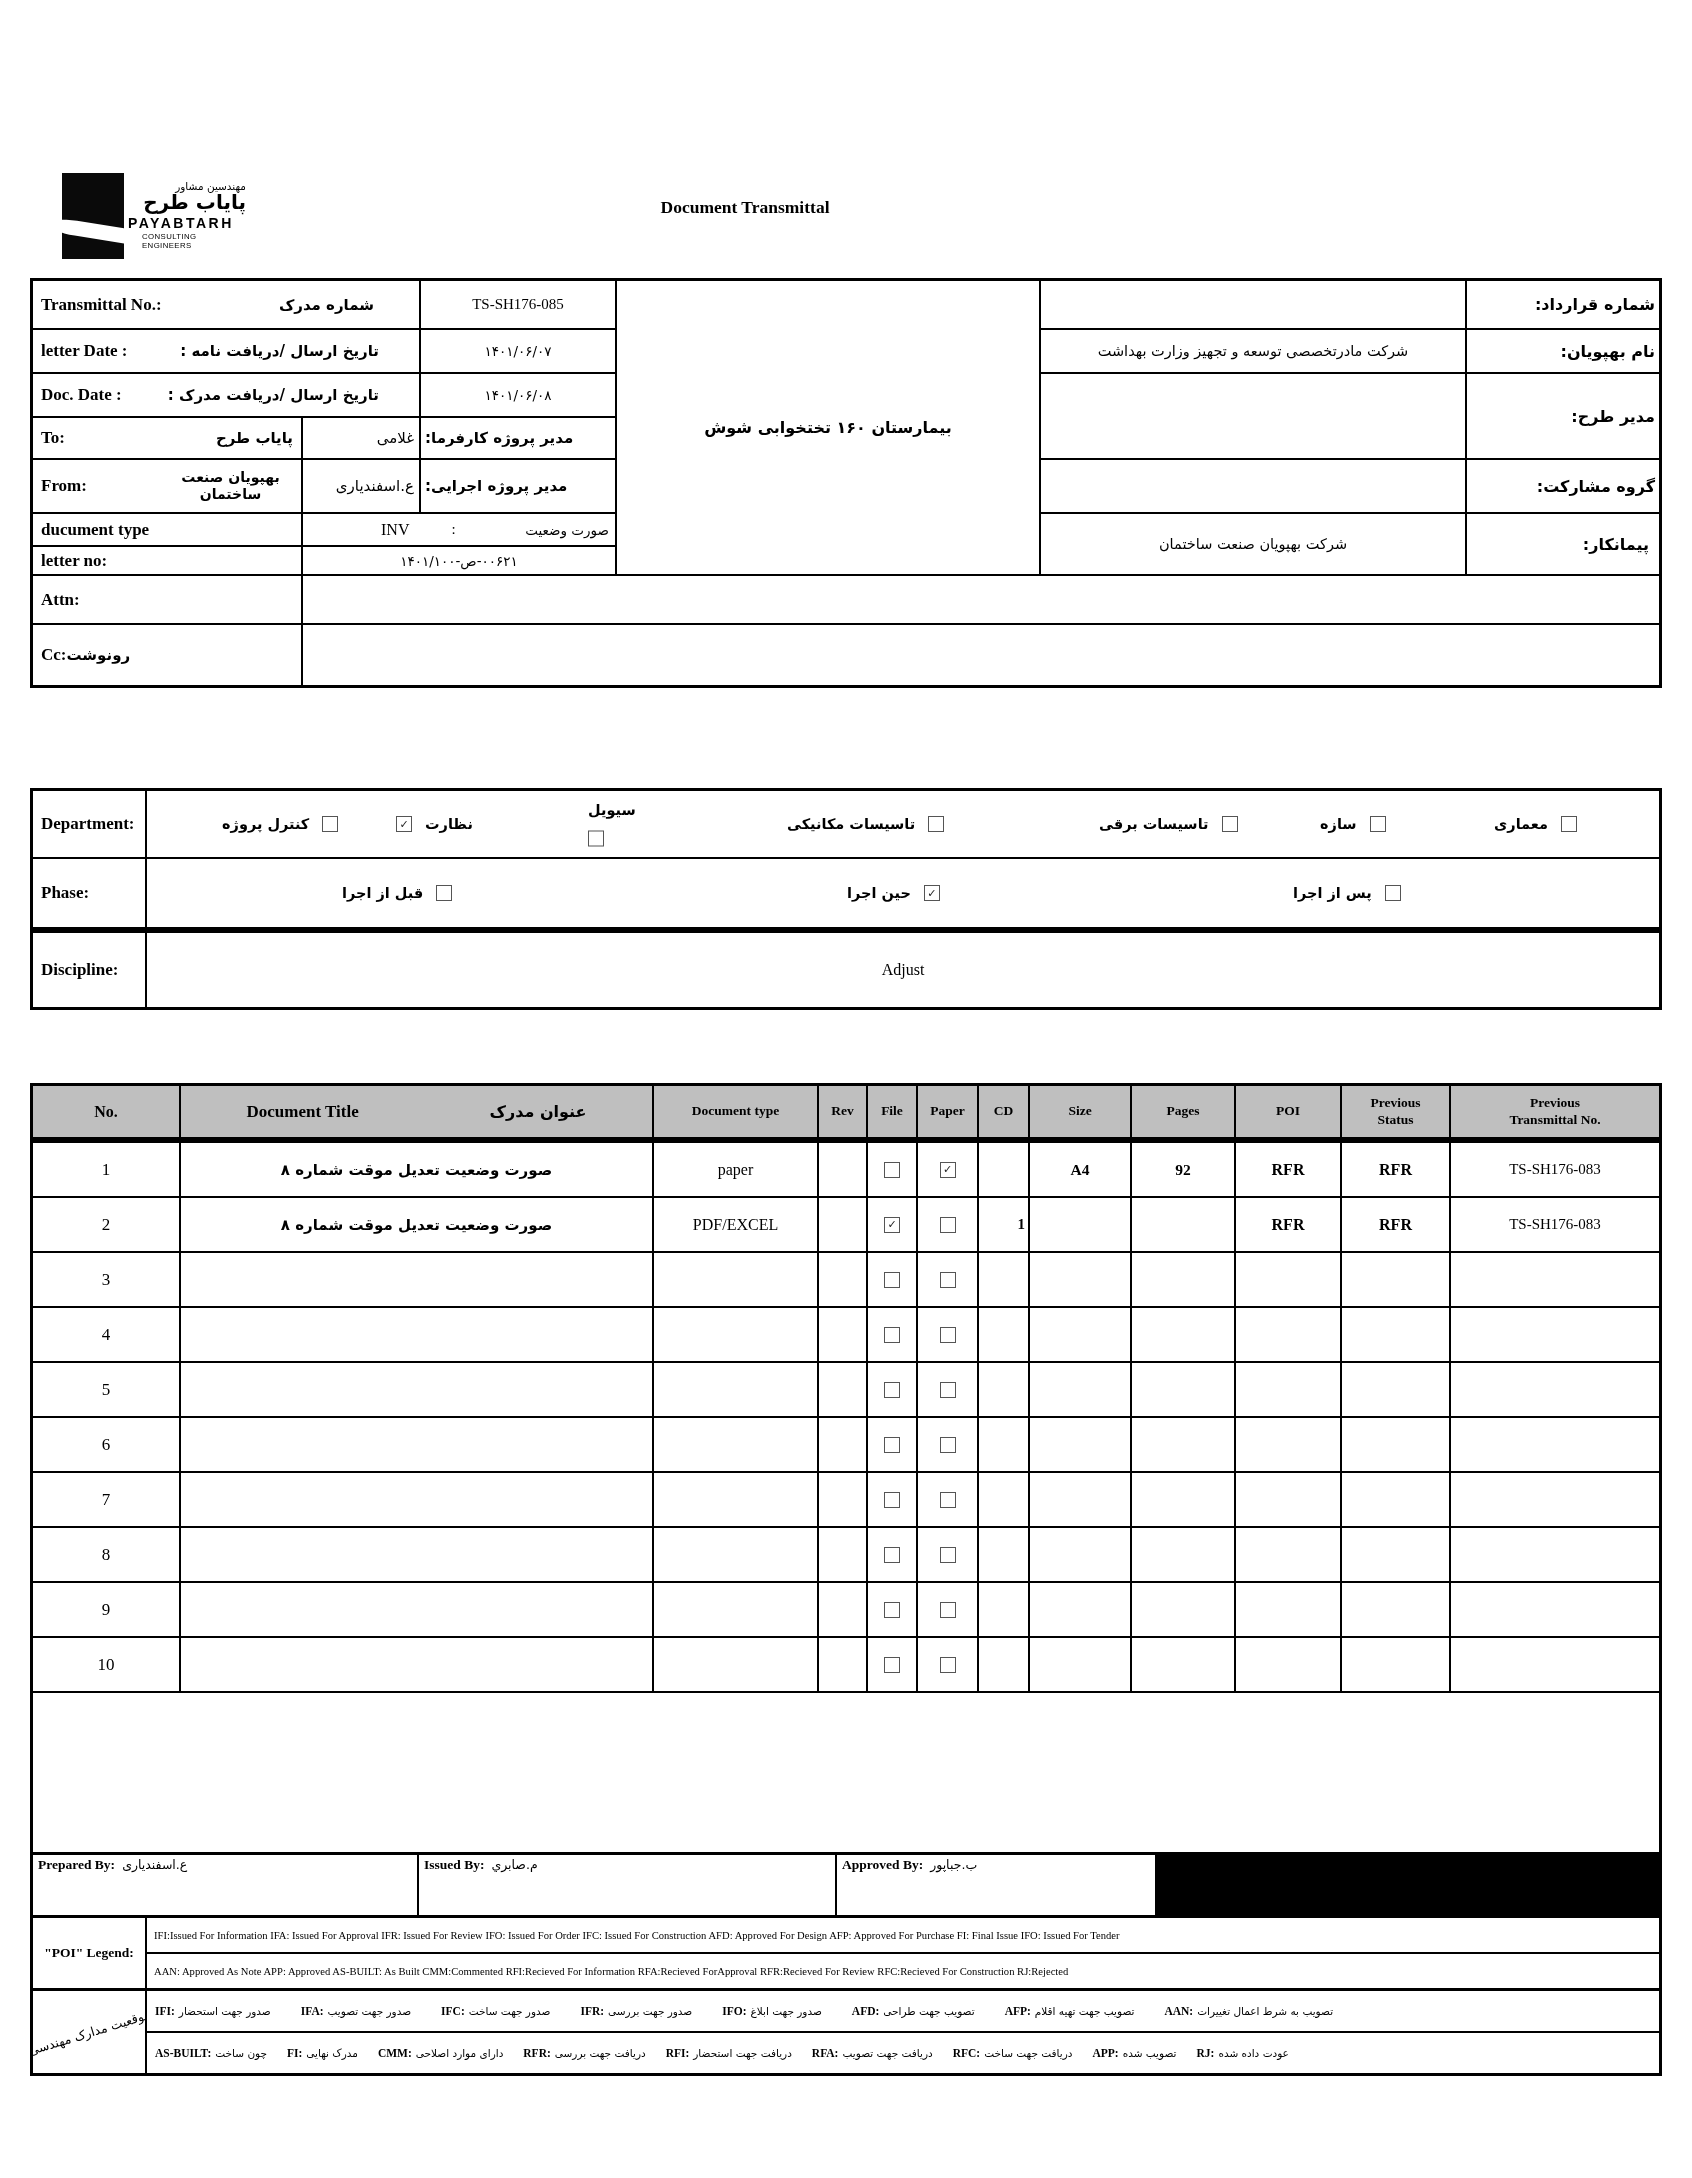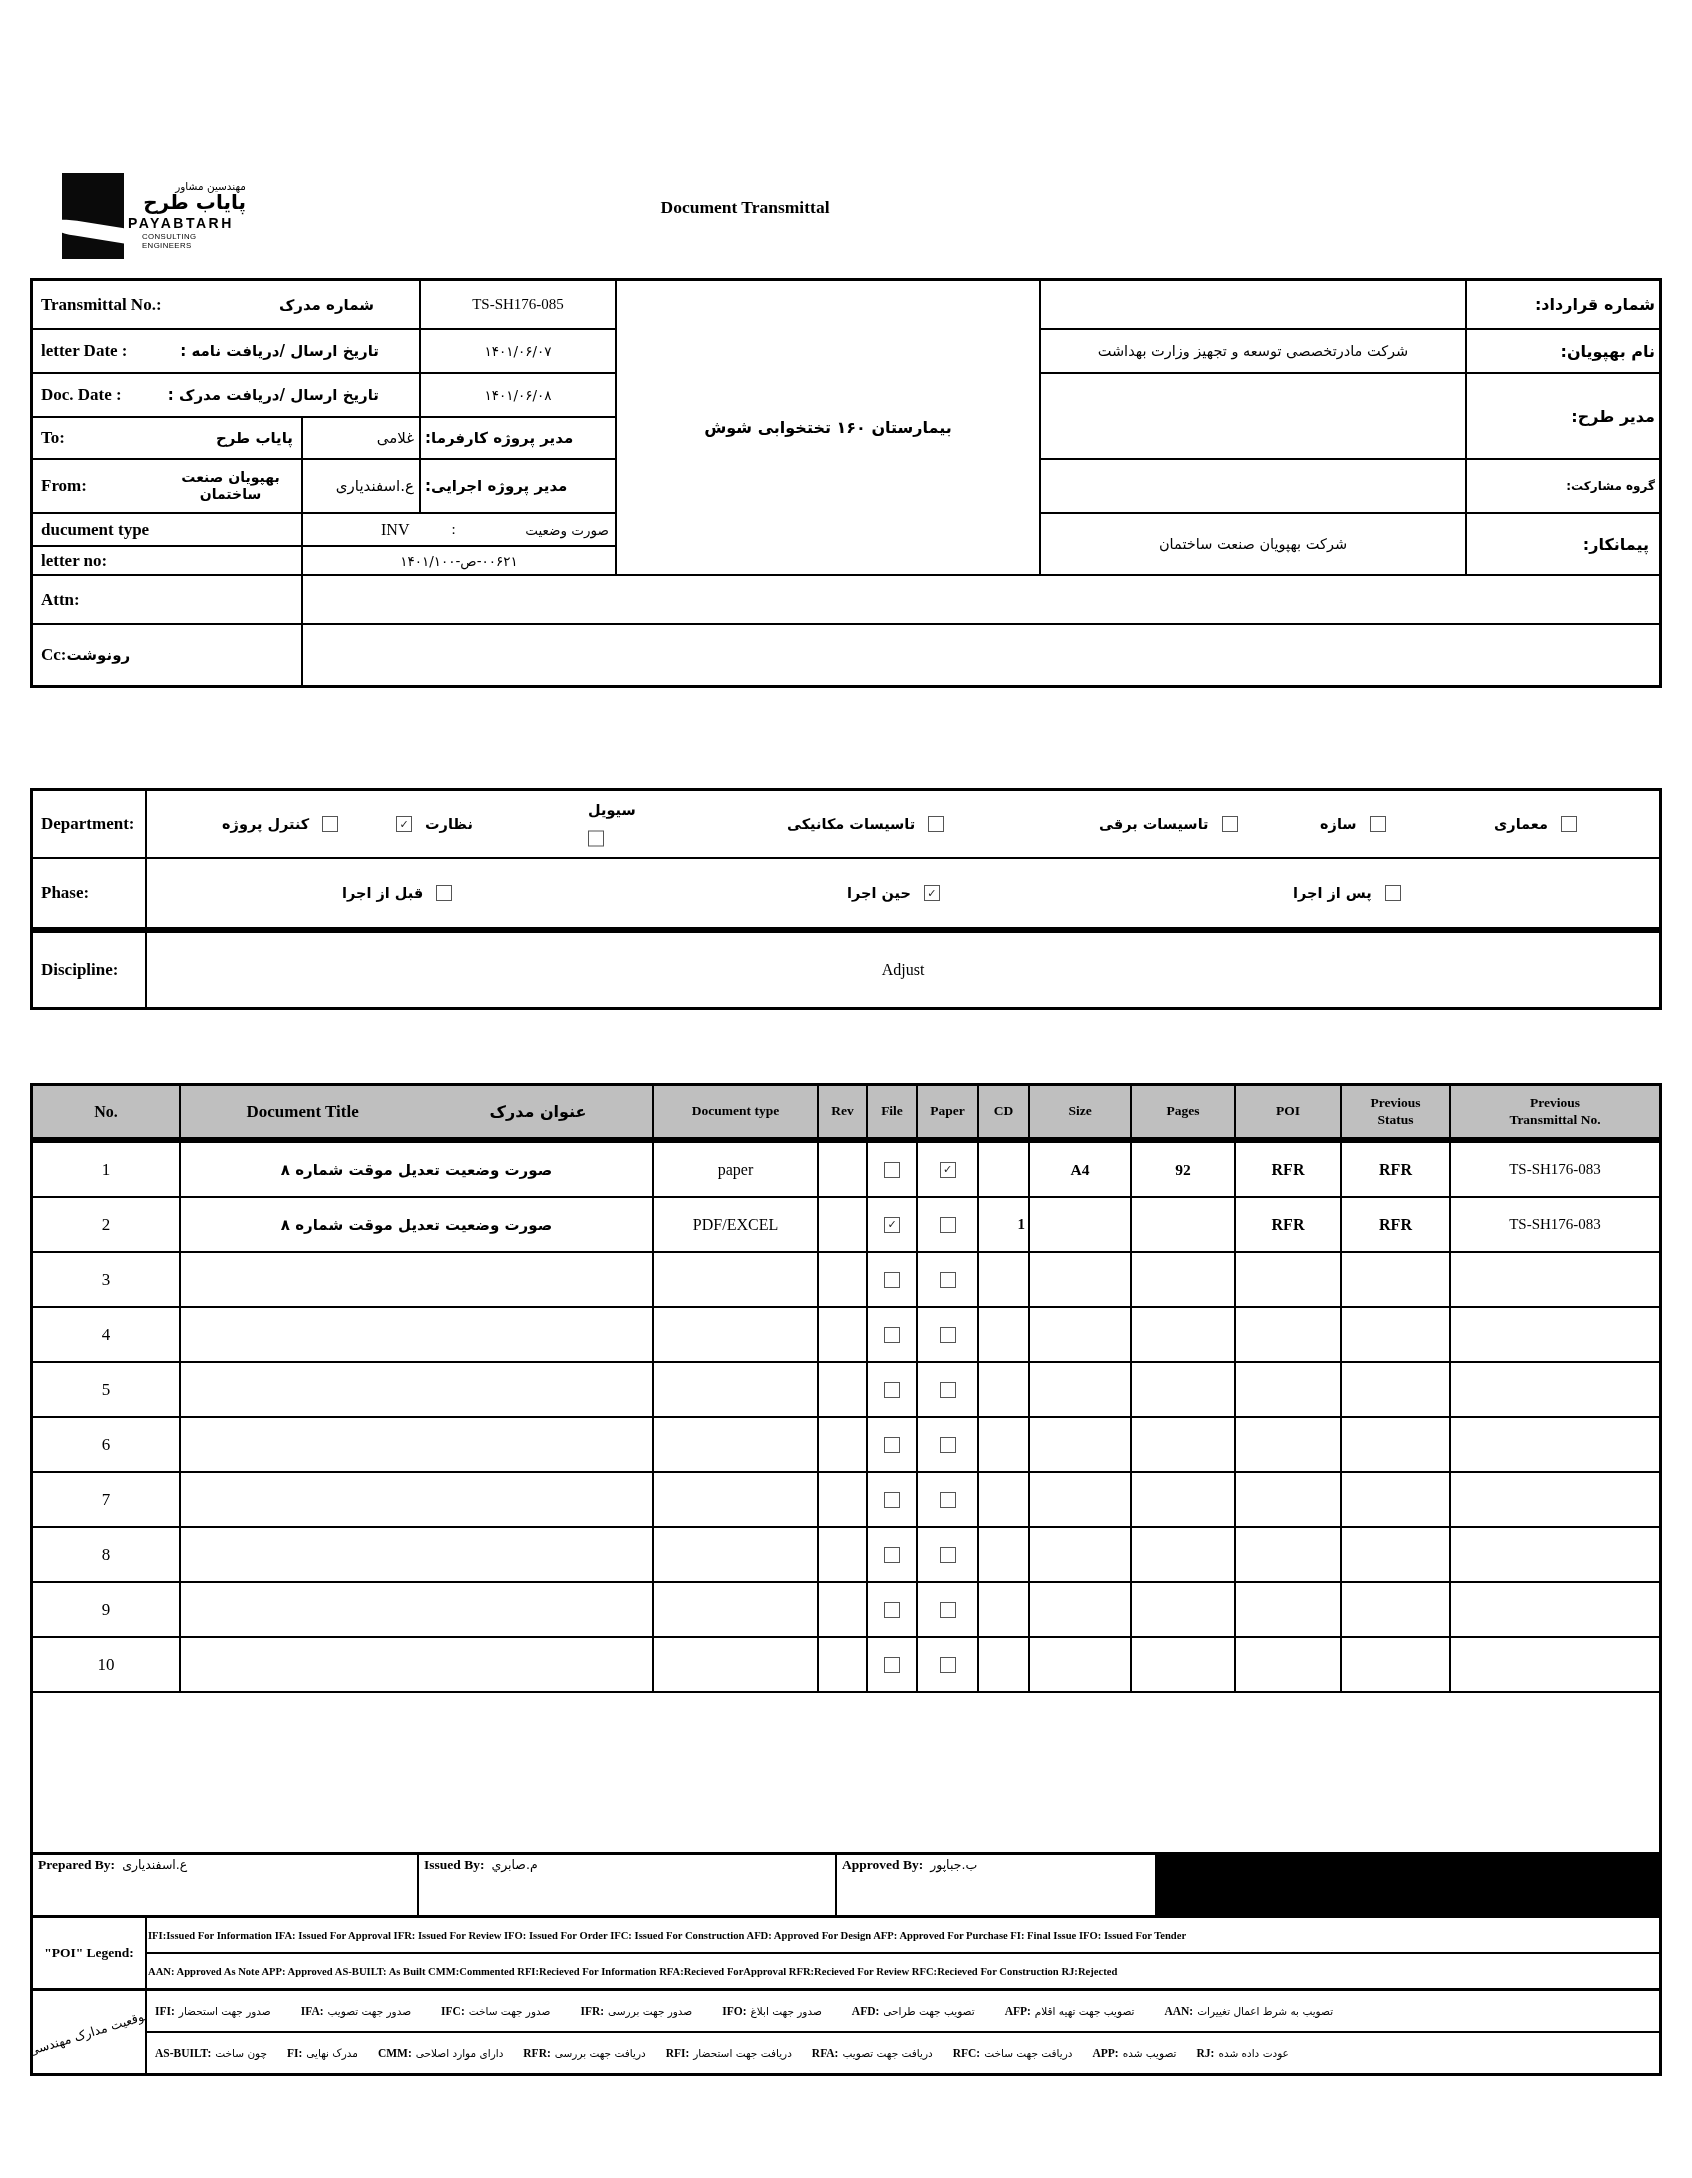--- a/index.html
+++ b/index.html
@@ -40,21 +40,21 @@
   .dcell.title{font-family:"DejaVu Sans",sans-serif;font-weight:bold;font-size:15px;direction:rtl;}
   .dcell.txno{font-size:15px;}
   .dcell.cd{justify-content:flex-end;padding-right:3px;font-weight:bold;font-size:15px;}
   .dcell.bold{font-weight:bold;font-size:15.5px;}
   
   .sig{align-items:flex-start;padding:2px 5px;gap:7px;display:flex;}
   .sig .slabel{font-size:13.5px;font-weight:bold;white-space:nowrap;}
   .sig .sname{font-family:"DejaVu Sans",sans-serif;font-size:12.5px;direction:rtl;}
   
   .poi-label{display:flex;align-items:center;justify-content:center;font-size:13.5px;font-weight:bold;}
-  .leg-en{display:flex;align-items:center;padding-left:1px;font-size:10.6px;white-space:nowrap;font-weight:bold;}
+  .leg-en{display:flex;align-items:center;padding-left:7px;font-size:10.6px;white-space:nowrap;}
   .leg-fa-row{display:flex;align-items:center;padding-left:8px;font-size:11px;white-space:nowrap;}
   .leg-item{display:inline-flex;align-items:center;gap:4px;direction:ltr;}
   .leg-item .code{font-weight:bold;font-size:11.5px;}
   .leg-item .txt{font-family:"DejaVu Sans",sans-serif;font-size:10.5px;direction:rtl;}
   .fa-side{display:flex;align-items:center;justify-content:center;}
   .fa-side span{font-family:"DejaVu Sans",sans-serif;font-size:12.5px;direction:rtl;transform:rotate(-17deg);white-space:nowrap;}
 </style>
 </head>
 <body>
 
@@ -106,21 +106,21 @@
     <div class="cell lbl-fa" style="grid-column:2;grid-row:4;font-weight:normal;padding:0 5px;justify-content:flex-start;">غلامی</div>
     <div class="cell lbl-fa" style="grid-column:3;grid-row:4;justify-content:flex-end;padding:0 4px;">مدیر پروژه کارفرما:</div>
 
     <div class="cell pad" style="grid-column:1;grid-row:5;justify-content:space-between;">
       <span class="lbl-en">From:</span>
       <span class="lbl-fa" style="width:125px;text-align:center;white-space:normal;line-height:1.2;font-size:14px;">بهپویان صنعت ساختمان</span>
     </div>
     <div class="cell lbl-fa" style="grid-column:2;grid-row:5;font-weight:normal;padding:0 5px;justify-content:flex-start;">ع.اسفندیاری</div>
     <div class="cell lbl-fa" style="grid-column:3;grid-row:5;justify-content:flex-end;padding:0 4px;">مدیر پروژه اجرایی:</div>
     <div class="cell" style="grid-column:5;grid-row:5;"></div>
-    <div class="cell lbl-fa" style="grid-column:6;grid-row:5;font-size:12px;justify-content:flex-start;padding:0 4px;direction:rtl;text-align:left;">گروه مشارکت:</div>
+    <div class="cell lbl-fa" style="grid-column:6;grid-row:5;font-size:16px;justify-content:flex-start;padding:0 4px;direction:rtl;text-align:left;">گروه مشارکت:</div>
 
     <div class="cell pad" style="grid-column:1;grid-row:6;">
       <span class="lbl-en">ducument type</span>
     </div>
     <div class="cell" style="grid-column:2/4;grid-row:6;padding:0 6px;">
       <span style="margin-left:72px;font-size:16px;">INV</span>
       <span style="margin-left:42px;font-size:15px;">:</span>
       <span class="lbl-fa" style="margin-left:auto;font-weight:normal;font-size:13.5px;">صورت وضعیت</span>
     </div>
     <div class="cell val fa rtl" style="grid-column:5;grid-row:6/8;justify-content:center;font-size:14.5px;">شرکت بهپویان صنعت ساختمان</div>

